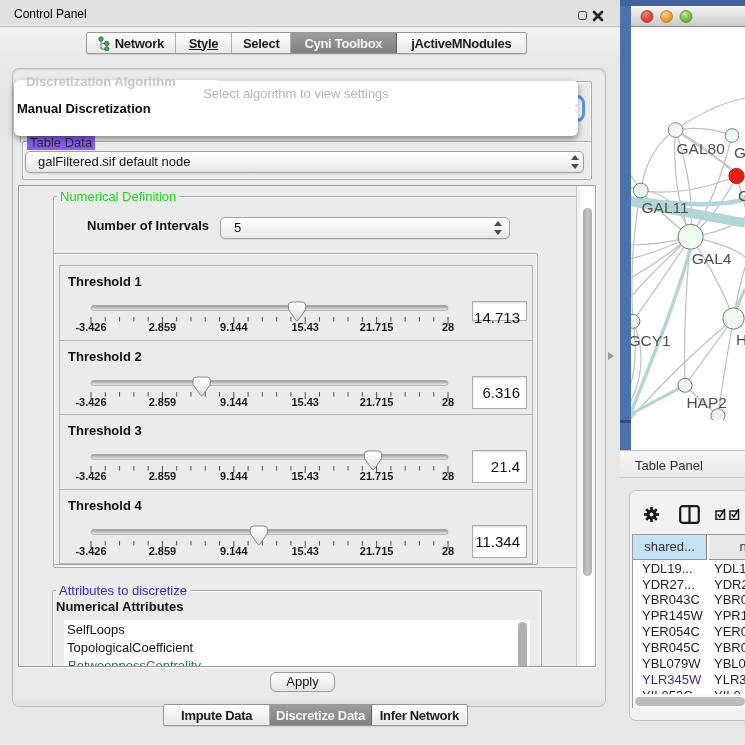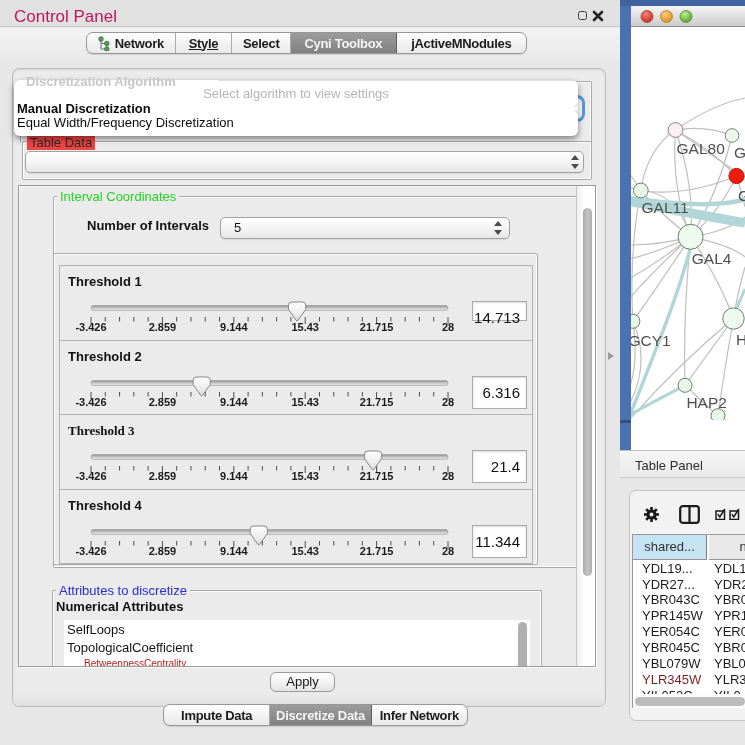--- a/index.html
+++ b/index.html
@@ -6,35 +6,35 @@
 #app{position:relative;width:745px;height:745px;overflow:hidden;
   font-family:"Liberation Sans",sans-serif;background:#e7e7e7;}
 .abs{position:absolute;}
 .lbl{position:absolute;white-space:nowrap;}
 .gb{position:absolute;border:1px solid #a9a9a9;border-radius:2px;
   box-shadow:inset 1px 1px 0 rgba(255,255,255,.85), inset -1px -1px 0 rgba(255,255,255,.85);}
 .gbl{position:absolute;background:#ebebeb;padding:0 3px;line-height:13px;
   font-size:13px;white-space:nowrap;}
 .combo{position:absolute;background:linear-gradient(#ffffff,#f3f3f3 55%,#e6e6e6);
   border:1px solid #a2a2a2;border-radius:5px;box-shadow:0 1px 1px rgba(0,0,0,.08);}
-.seg{position:absolute;display:flex;border:1px solid #989898;border-radius:7px;
+.seg{position:absolute;display:flex;border:1px solid #989898;border-radius:2px;
   background:linear-gradient(#ffffff,#f0f0f0 60%,#e9e9e9);overflow:hidden;
   box-shadow:0 1px 1px rgba(0,0,0,.12);justify-content:flex-end;}
 .seg .s{display:flex;align-items:center;justify-content:center;height:100%;
   font-size:13px;font-weight:bold;letter-spacing:-0.3px;color:#1c1c1c;border-right:1px solid #ababab;}
 .seg .s:last-child{border-right:none;}
 .seg .sel{background:linear-gradient(#9c9c9c,#808080);color:#f4f4f4;
   border-right:1px solid #5f5f5f;}
 </style></head><body>
 <div id="app">
 
 <div class="abs" style="left:0;top:0;width:620px;height:27px;
   background:#e1e1e1;border-bottom:1px solid #c9c9c9;"></div>
 <div class="abs" style="left:0;top:28px;width:620px;height:40px;background:linear-gradient(#f3f3f3,#e7e7e7);"></div>
-<div class="lbl" style="left:14px;top:7px;font-size:17px;color:#be185d;">Control Panel</div>
+<div class="lbl" style="left:14px;top:7px;font-size:12px;color:#000000;">Control Panel</div>
 <div class="abs" style="left:578px;top:11px;width:9px;height:9px;border:1.6px solid #3a3a3a;border-radius:2.5px;"></div>
 <svg class="abs" style="left:591px;top:9px;" width="14" height="14" viewBox="0 0 14 14">
  <path d="M3 3 L11 11 M11 3 L3 11" stroke="#242424" stroke-width="2.6" stroke-linecap="round"></path>
 </svg>
 
 <div class="seg" style="left:86px;top:32px;width:441px;height:22px;">
  <div class="s" style="width:89px;">
   <svg width="12" height="15" viewBox="0 0 12 15" style="margin-right:5px;">
    <path d="M3 3 L3 13 M3 7.5 L8 7.5 M3 13 L8 13" stroke="#6b7b8b" stroke-width="1.1" fill="none"></path>
    <circle cx="3" cy="3" r="2.2" fill="#53a757" stroke="#2c6b30" stroke-width="0.9"></circle>
@@ -55,30 +55,31 @@
 <div class="gb" style="left:20px;top:81px;width:572px;height:62px;border-bottom:none;"></div>
 <div class="gbl" style="left:23px;top:75px;color:#c7c7c7;font-weight:bold;background:transparent;z-index:52;">Discretization Algorithm</div>
 <div class="abs" style="left:548px;top:95px;width:37px;height:27px;border:3.5px solid #5598da;
  border-radius:8px;background:#fff;"></div>
 <svg class="abs" style="left:572px;top:102px;z-index:52;" width="10" height="13" viewBox="0 0 10 13">
  <path d="M5 1 L8.2 5 L1.8 5 Z" fill="#e4e4e4"></path>
       <path d="M5 12 L8.2 8 L1.8 8 Z" fill="#e4e4e4"></path>
     </svg>
 
 <div class="gb" style="left:22px;top:141px;width:570px;height:39px;"></div>
-<div class="lbl" style="left:30px;top:135px;font-size:13px;color:#2a2a2a;background:#ef4444;padding:0 3px;margin-left:-3px;">Table Data</div>
+<div class="lbl" style="left:30px;top:135px;font-size:13px;color:#2a2a2a;background:#8b5cf6;padding:0 3px;margin-left:-3px;">Table Data</div>
 <div class="combo" style="left:25px;top:151px;width:559px;height:22px;"></div>
+<div class="lbl" style="left:38px;top:154px;font-size:13px;color:#141414;">galFiltered.sif default node</div>
 <svg class="abs" style="left:569px;top:154px;" width="12" height="16" viewBox="0 0 12 16">
  <path d="M6 1 L10 6 L2 6 Z" fill="#4b4b4b"></path>
       <path d="M6 15 L10 10 L2 10 Z" fill="#4b4b4b"></path>
 </svg>
 
 <div class="abs" style="left:18px;top:185px;width:578px;height:482px;border:1px solid #9a9a9a;background:#ebebeb;overflow:hidden;box-shadow:1px 1px 0 rgba(255,255,255,.8), inset 1px 1px 0 rgba(255,255,255,.6);">
 <div class="gb" style="left:34px;top:10px;width:525px;height:372px;"></div>
-<div class="gbl" style="left:38px;top:4px;color:#22d422;">Interval Coordinates</div>
+<div class="gbl" style="left:38px;top:4px;color:#22d422;">Numerical Definition</div>
 <div class="lbl" style="left:68px;top:32px;font-size:13px;font-weight:bold;color:#111;">Number of Intervals</div>
 <div class="combo" style="left:201px;top:31px;width:290px;height:22px;"></div>
 <div class="lbl" style="left:215px;top:34px;font-size:13px;color:#141414;">5</div>
 <svg class="abs" style="left:473px;top:34px;" width="12" height="16" viewBox="0 0 12 16">
  <path d="M6 1 L10 6 L2 6 Z" fill="#4b4b4b"></path>
         <path d="M6 15 L10 10 L2 10 Z" fill="#4b4b4b"></path>
       </svg>
 <div class="gb" style="left:34px;top:67px;width:485px;height:312px;"></div>
 <div class="abs" style="left:40px;top:79.0px;width:474px;height:75.5px;background:#ebebeb;border:1px solid #b3b3b3;">
 <div class="lbl" style="left:8px;top:8px;font-size:13px;font-weight:bold;color:#111;">Threshold 1</div>
@@ -178,21 +179,21 @@
           <text x="78.4" y="35" font-size="11" font-weight="bold" fill="#1a1a1a" text-anchor="middle" font-family="Liberation Sans">2.859</text>
           <text x="149.8" y="35" font-size="11" font-weight="bold" fill="#1a1a1a" text-anchor="middle" font-family="Liberation Sans">9.144</text>
           <text x="221.2" y="35" font-size="11" font-weight="bold" fill="#1a1a1a" text-anchor="middle" font-family="Liberation Sans">15.43</text>
           <text x="292.6" y="35" font-size="11" font-weight="bold" fill="#1a1a1a" text-anchor="middle" font-family="Liberation Sans">21.715</text>
           <text x="364.0" y="35" font-size="11" font-weight="bold" fill="#1a1a1a" text-anchor="middle" font-family="Liberation Sans">28</text>
  <path d="M109.07 13.5 L109.07 9.2 Q109.07 6 112.47 6 L122.87 6 Q126.27 6 126.27 9.2 L126.27 13.5 L118.67 24.3 Q117.67 25.4 116.67 24.3 Z" fill="url(#th339)" stroke="#878787" stroke-width="1"></path>
 </svg>
 <div class="abs" style="left:412px;top:35px;width:55px;height:33px;background:#fff;border:1px solid #ababab;box-shadow:inset 0 1px 2px rgba(0,0,0,.15);font-size:15px;color:#111;text-align:right;line-height:31px;padding-right:6px;">6.316</div>
 </div>
 <div class="abs" style="left:40px;top:228.0px;width:474px;height:75.5px;background:#ebebeb;border:1px solid #b3b3b3;">
-<div class="lbl" style="left:8px;top:8px;font-size:13px;font-weight:bold;color:#111;font-family:Liberation Serif, serif;">Threshold 3</div>
+<div class="lbl" style="left:8px;top:8px;font-size:13px;font-weight:bold;color:#111;">Threshold 3</div>
 <svg class="abs" style="left:2px;top:30px;" width="462" height="44" viewBox="-22 0 462 44">
  <defs>
   <linearGradient id="tr414" x1="0" y1="0" x2="0" y2="1">
    <stop offset="0" stop-color="#8f8f8f"></stop>
               <stop offset="0.5" stop-color="#c7c7c7"></stop>
               <stop offset="1" stop-color="#e8e8e8"></stop>
   </linearGradient>
   <linearGradient id="th414" x1="0" y1="0" x2="0" y2="1">
    <stop offset="0" stop-color="#ffffff"></stop>
               <stop offset="0.7" stop-color="#e9e9e9"></stop>
@@ -287,21 +288,21 @@
  <path d="M166.19 13.5 L166.19 9.2 Q166.19 6 169.59 6 L179.99 6 Q183.39 6 183.39 9.2 L183.39 13.5 L175.79 24.3 Q174.79 25.4 173.79 24.3 Z" fill="url(#th488)" stroke="#878787" stroke-width="1"></path>
 </svg>
 <div class="abs" style="left:412px;top:35px;width:55px;height:33px;background:#fff;border:1px solid #ababab;box-shadow:inset 0 1px 2px rgba(0,0,0,.15);font-size:15px;color:#111;text-align:right;line-height:31px;padding-right:6px;">11.344</div>
 </div>
 <div class="gb" style="left:33px;top:404px;width:490px;height:120px;border-bottom:none;"></div>
 <div class="gbl" style="left:37px;top:398px;color:#2b2bd5;">Attributes to discretize</div>
 <div class="lbl" style="left:37px;top:413px;font-size:13px;font-weight:bold;color:#111;">Numerical Attributes</div>
 <div class="abs" style="left:45px;top:434px;width:466px;height:46.5px;background:#fff;overflow:hidden;">
  <div class="lbl" style="left:3px;top:2px;font-size:13px;color:#141414;">SelfLoops</div>
  <div class="lbl" style="left:3px;top:20px;font-size:13px;color:#141414;">TopologicalCoefficient</div>
- <div class="lbl" style="left:20px;top:38px;font-size:10px;color:#b91c1c;">BetweennessCentrality</div>
+ <div class="lbl" style="left:4px;top:38px;font-size:13px;color:#15803d;">BetweennessCentrality</div>
  <div class="abs" style="left:454px;top:2px;width:9px;height:60px;background:#b0b0b0;border-radius:4.5px;"></div>
 </div>
 <div class="abs" style="left:556.5px;top:0px;width:19.5px;height:481px;background:linear-gradient(to right,#f0f0f0,#ffffff 45%,#fdfdfd);border-left:1px solid #c6c6c6;"></div>
 <div class="abs" style="left:564px;top:22px;width:9px;height:367.5px;background:linear-gradient(to right,#a8a8a8,#c4c4c4 50%,#b0b0b0);border-radius:4.5px;"></div>
 </div>
 
 <div class="abs" style="left:270px;top:672px;width:65px;height:19.5px;border:1px solid #9b9b9b;border-radius:6px;
  background:linear-gradient(#ffffff,#f1f1f1 55%,#e3e3e3);font-size:13px;color:#161616;
  display:flex;align-items:center;justify-content:center;">Apply</div>
 
@@ -312,21 +313,20 @@
 </div>
 
 <svg class="abs" style="left:607px;top:351px;" width="8" height="10" viewBox="0 0 8 10">
       <path d="M1 1 L7 5 L1 9 Z" fill="#9a9a9a"></path>
     </svg>
 
 <div class="abs" style="left:14px;top:80px;width:564px;height:56px;background:#ffffff;
  border-radius:6px;box-shadow:0 3px 6px rgba(0,0,0,.45);z-index:50;"></div>
 <div class="lbl" style="left:14px;top:85.5px;width:564px;text-align:center;font-size:13px;color:#b5b5b5;z-index:51;">Select algorithm to view settings</div>
 <div class="lbl" style="left:17px;top:100.5px;font-size:13px;font-weight:bold;color:#0c0c0c;z-index:51;text-align:center;">Manual Discretization</div>
-<div class="lbl" style="left:17px;top:114.5px;font-size:13px;color:#0c0c0c;z-index:51;">Equal Width/Frequency Discretization</div>
 <div class="abs" style="left:218px;top:80px;width:358px;height:1px;background:#dedede;z-index:52;"></div>
 
 <div class="abs" style="left:620px;top:0;width:125px;height:450px;background:#4a72ae;"></div>
 <div class="abs" style="left:620px;top:0;width:125px;height:6px;background:#40639f;"></div>
 <div class="abs" style="left:620px;top:420px;width:125px;height:3px;background:#35507f;"></div>
 <div class="abs" style="left:631px;top:6px;width:114px;height:21px;
  background:linear-gradient(#f5f5f5,#cbcbcb);border-bottom:1px solid #8f8f8f;"></div>
 <svg class="abs" style="left:639px;top:9px;" width="56" height="15" viewBox="0 0 56 15">
  <defs>
   <radialGradient id="tlr" cx="0.4" cy="0.3" r="0.8">
@@ -465,21 +465,21 @@
 <div class="lbl" style="left:9px;top:57.4px;font-size:13px;color:#1d1d1d;">YBR043C</div>
 <div class="lbl" style="left:81px;top:57.4px;font-size:13px;color:#1d1d1d;">YBR0</div>
 <div class="lbl" style="left:9px;top:73.2px;font-size:13px;color:#1d1d1d;">YPR145W</div>
 <div class="lbl" style="left:81px;top:73.2px;font-size:13px;color:#1d1d1d;">YPR1</div>
 <div class="lbl" style="left:9px;top:89.1px;font-size:13px;color:#1d1d1d;">YER054C</div>
 <div class="lbl" style="left:81px;top:89.1px;font-size:13px;color:#1d1d1d;">YER0</div>
 <div class="lbl" style="left:9px;top:104.9px;font-size:13px;color:#1d1d1d;">YBR045C</div>
 <div class="lbl" style="left:81px;top:104.9px;font-size:13px;color:#1d1d1d;">YBR0</div>
 <div class="lbl" style="left:9px;top:120.8px;font-size:13px;color:#1d1d1d;">YBL079W</div>
 <div class="lbl" style="left:81px;top:120.8px;font-size:13px;color:#1d1d1d;">YBL0</div>
-<div class="lbl" style="left:9px;top:136.6px;font-size:13px;color:#7f1d1d;">YLR345W</div>
+<div class="lbl" style="left:9px;top:136.6px;font-size:13px;color:#4c1d95;">YLR345W</div>
 <div class="lbl" style="left:81px;top:136.6px;font-size:13px;color:#1d1d1d;">YLR3</div>
 <div class="lbl" style="left:9px;top:152.5px;font-size:13px;color:#1d1d1d;">YIL053C</div>
 <div class="lbl" style="left:81px;top:152.5px;font-size:13px;color:#1d1d1d;">YIL0</div>
 
  <div class="abs" style="left:0;top:159px;width:113px;height:15px;background:#fcfcfc;"></div>
  <div class="abs" style="left:2px;top:161.5px;width:110px;height:9px;background:#bcbcbc;border-radius:4.5px;"></div>
 </div>
 
 </div>
 </body></html>

